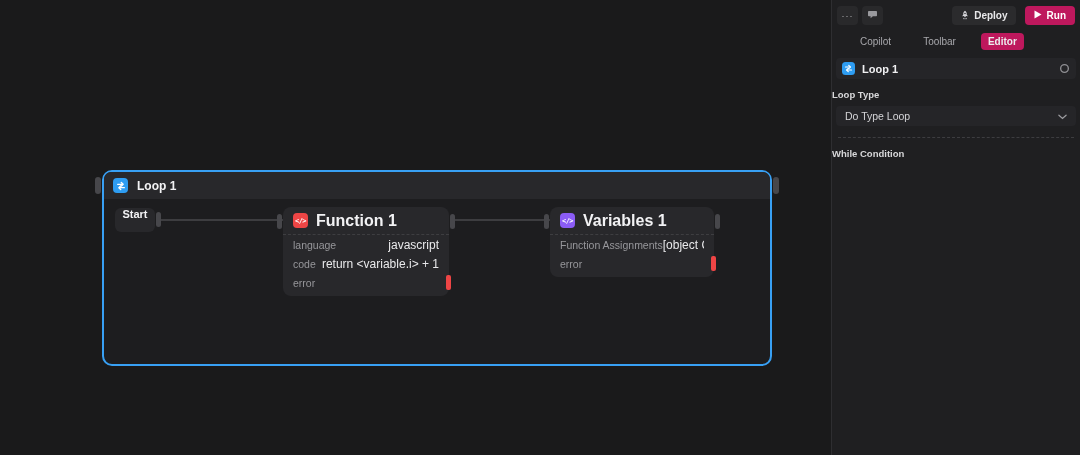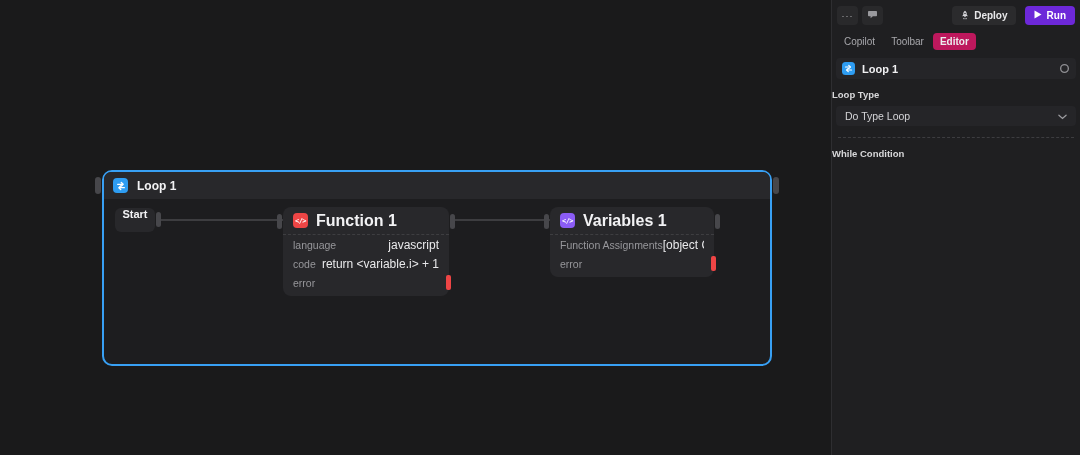--- a/index.html
+++ b/index.html
@@ -69,29 +69,29 @@
     display: flex; align-items: center; justify-content: center; color: #b4b4b8;
     font-size: 9px; letter-spacing: 1px; cursor: pointer;
   }
   .btn-deploy {
     margin-left: auto; height: 19px; background: #2b2b2d; border: none; border-radius: 4px;
     display: flex; align-items: center; gap: 4px; padding: 0 8px;
     font-size: 10px; font-weight: 600; color: #e8e8ea; cursor: pointer;
     font-family: inherit;
   }
   .btn-run {
-    margin-left: 5px; height: 19px; background: #6d28d9; border: none; border-radius: 4px;
+    margin-left: 5px; height: 19px; background: #be185d; border: none; border-radius: 4px;
     display: flex; align-items: center; gap: 5px; padding: 4px 9px;
     font-size: 10px; font-weight: 600; color: #ffffff; cursor: pointer;
     font-family: inherit;
   }
   .tabs { display: flex; gap: 2px; margin: 8px 5px 0; }
   .tab {
     padding: 3px 7px; font-size: 10px; color: #a8a8ac; border: none; background: transparent;
-    border-radius: 4px; cursor: pointer; font-family: inherit;
+    border-radius: 4px; cursor: pointer; font-family: inherit; margin-left: 16px;
   }
   .tab.active { background: #be185d; color: #ececee; font-weight: 600; }
   .node-row {
     margin: 8px 4px 0; height: 21px; background: #252528; border-radius: 4px;
     display: flex; align-items: center; gap: 7px; padding: 0 6px;
   }
   .node-row .mini-icon { width: 13px; height: 13px; border-radius: 3.5px; }
   .node-row-title { font-size: 11px; font-weight: 600; color: #f0f0f2; }
   .row-right { margin-left: auto; display: flex; align-items: center; cursor: pointer; }
   .field-label { margin: 10px 0 0; font-size: 9.5px; font-weight: 600; color: #d8d8da; }

